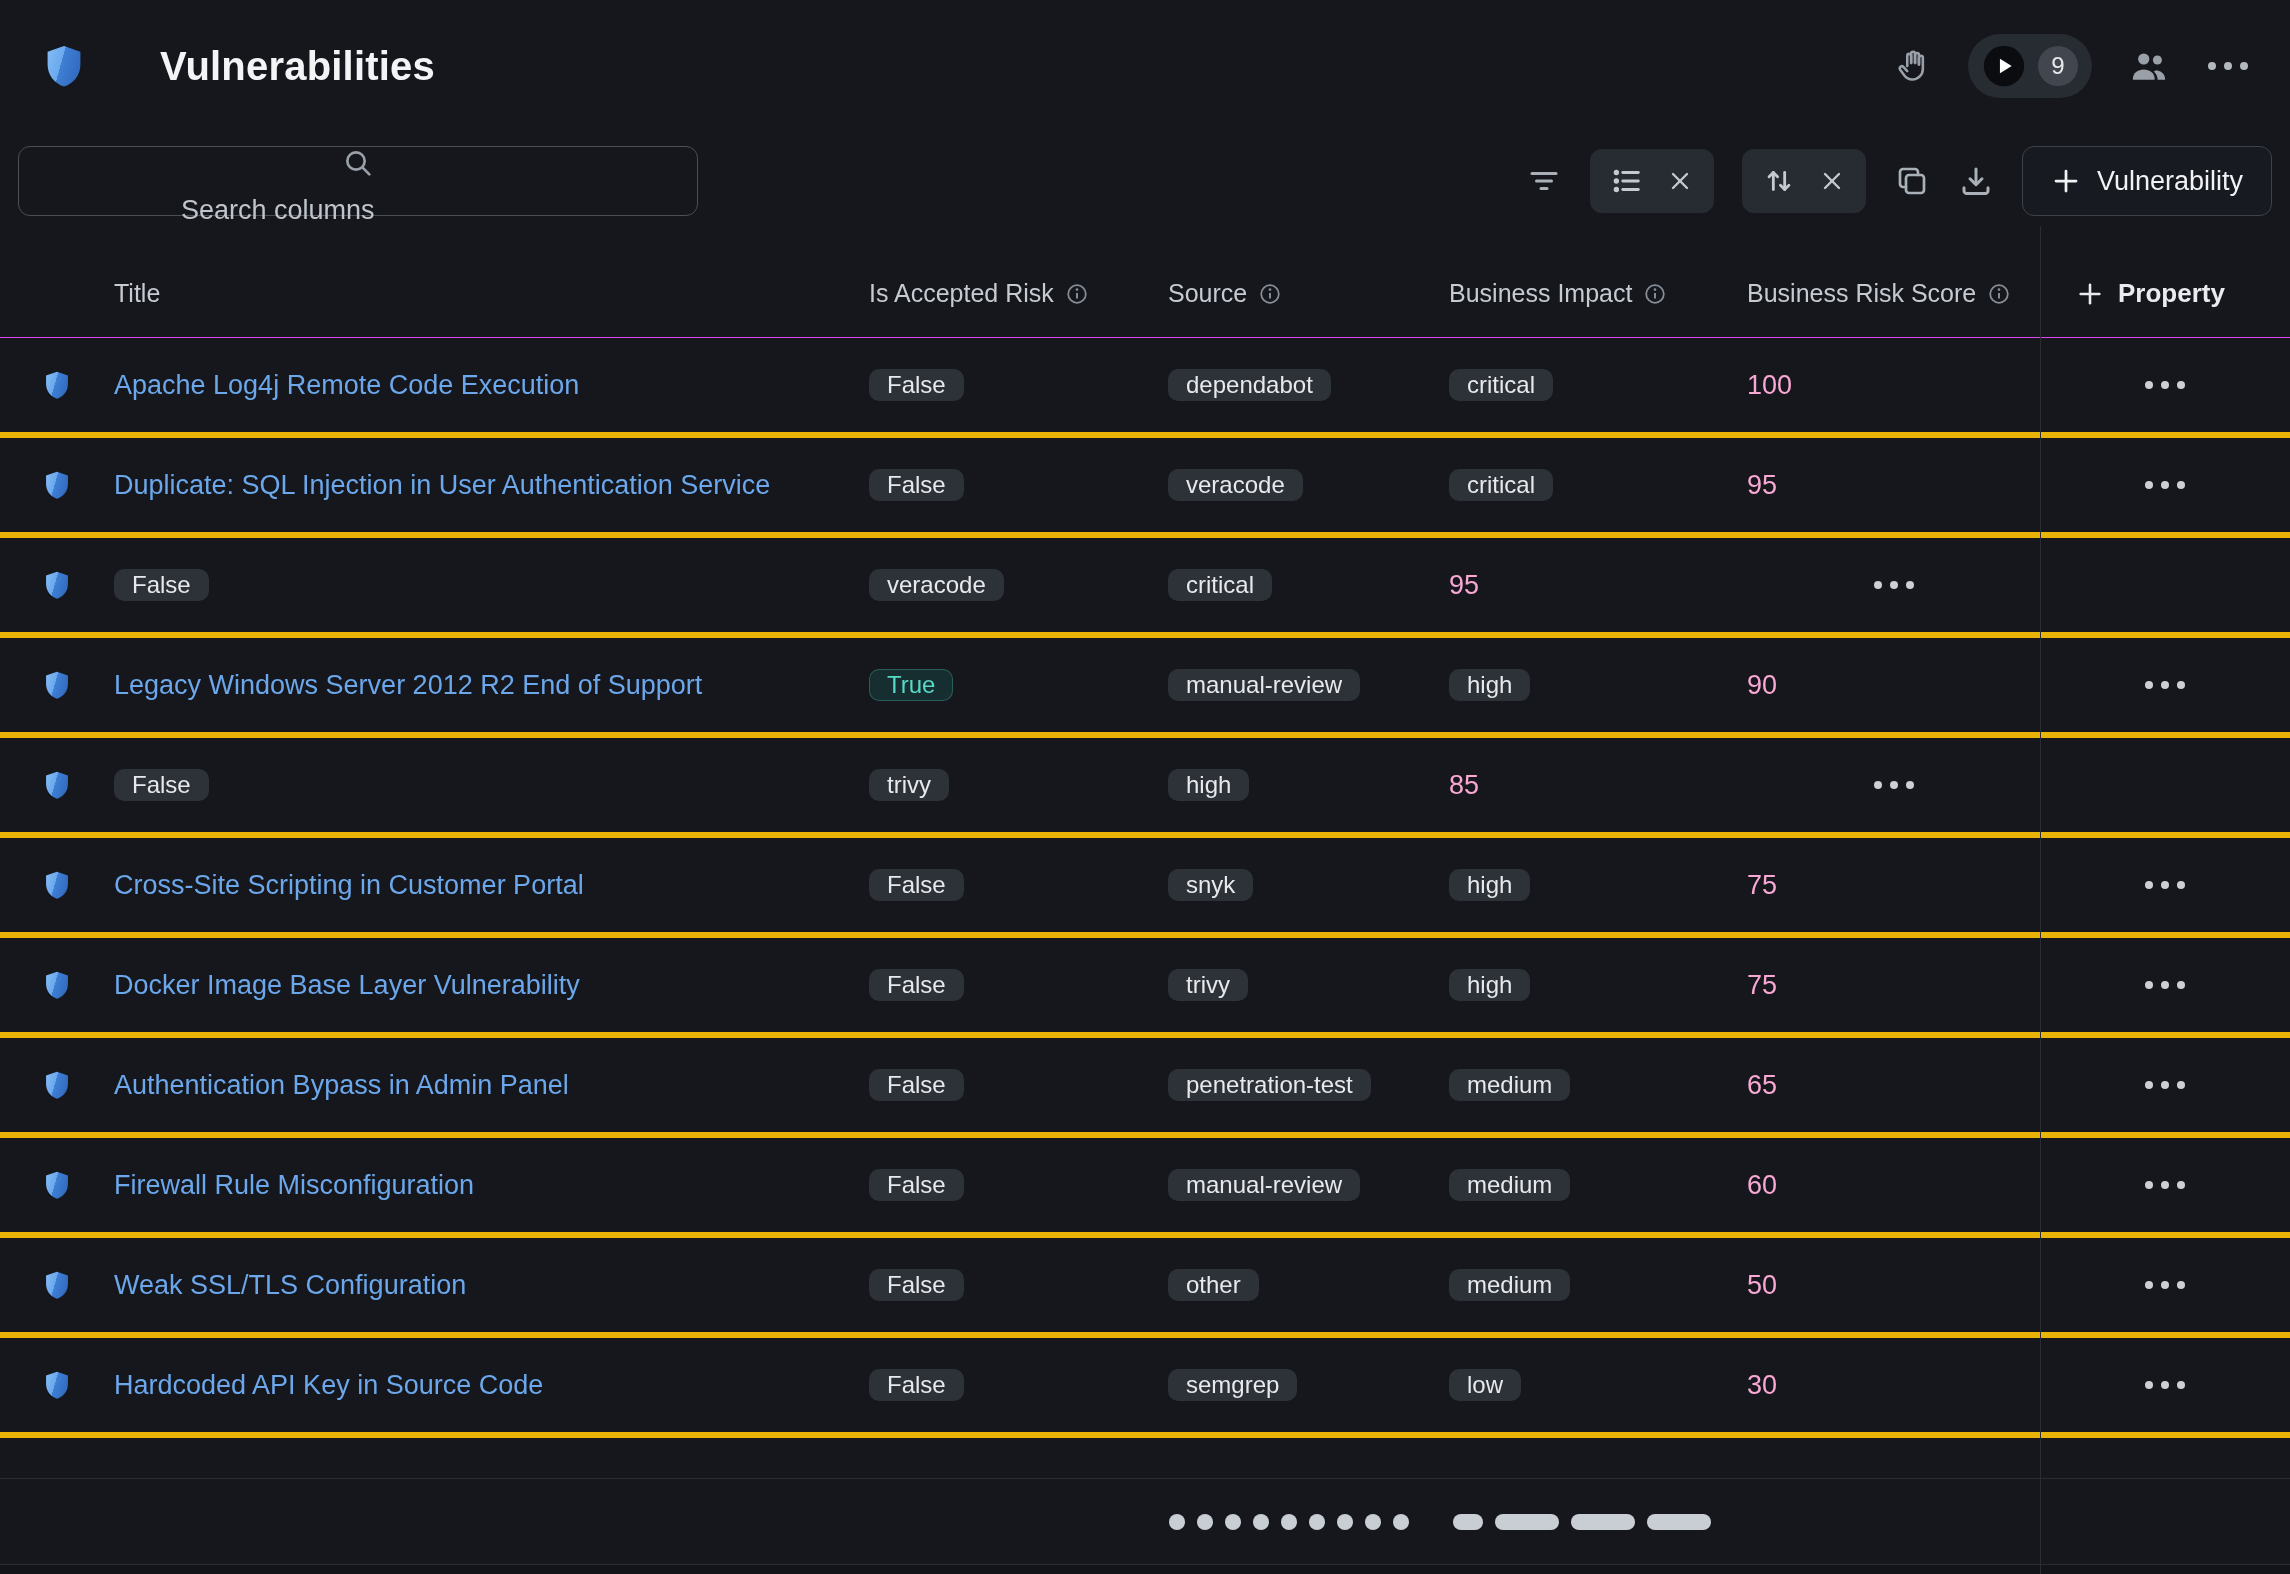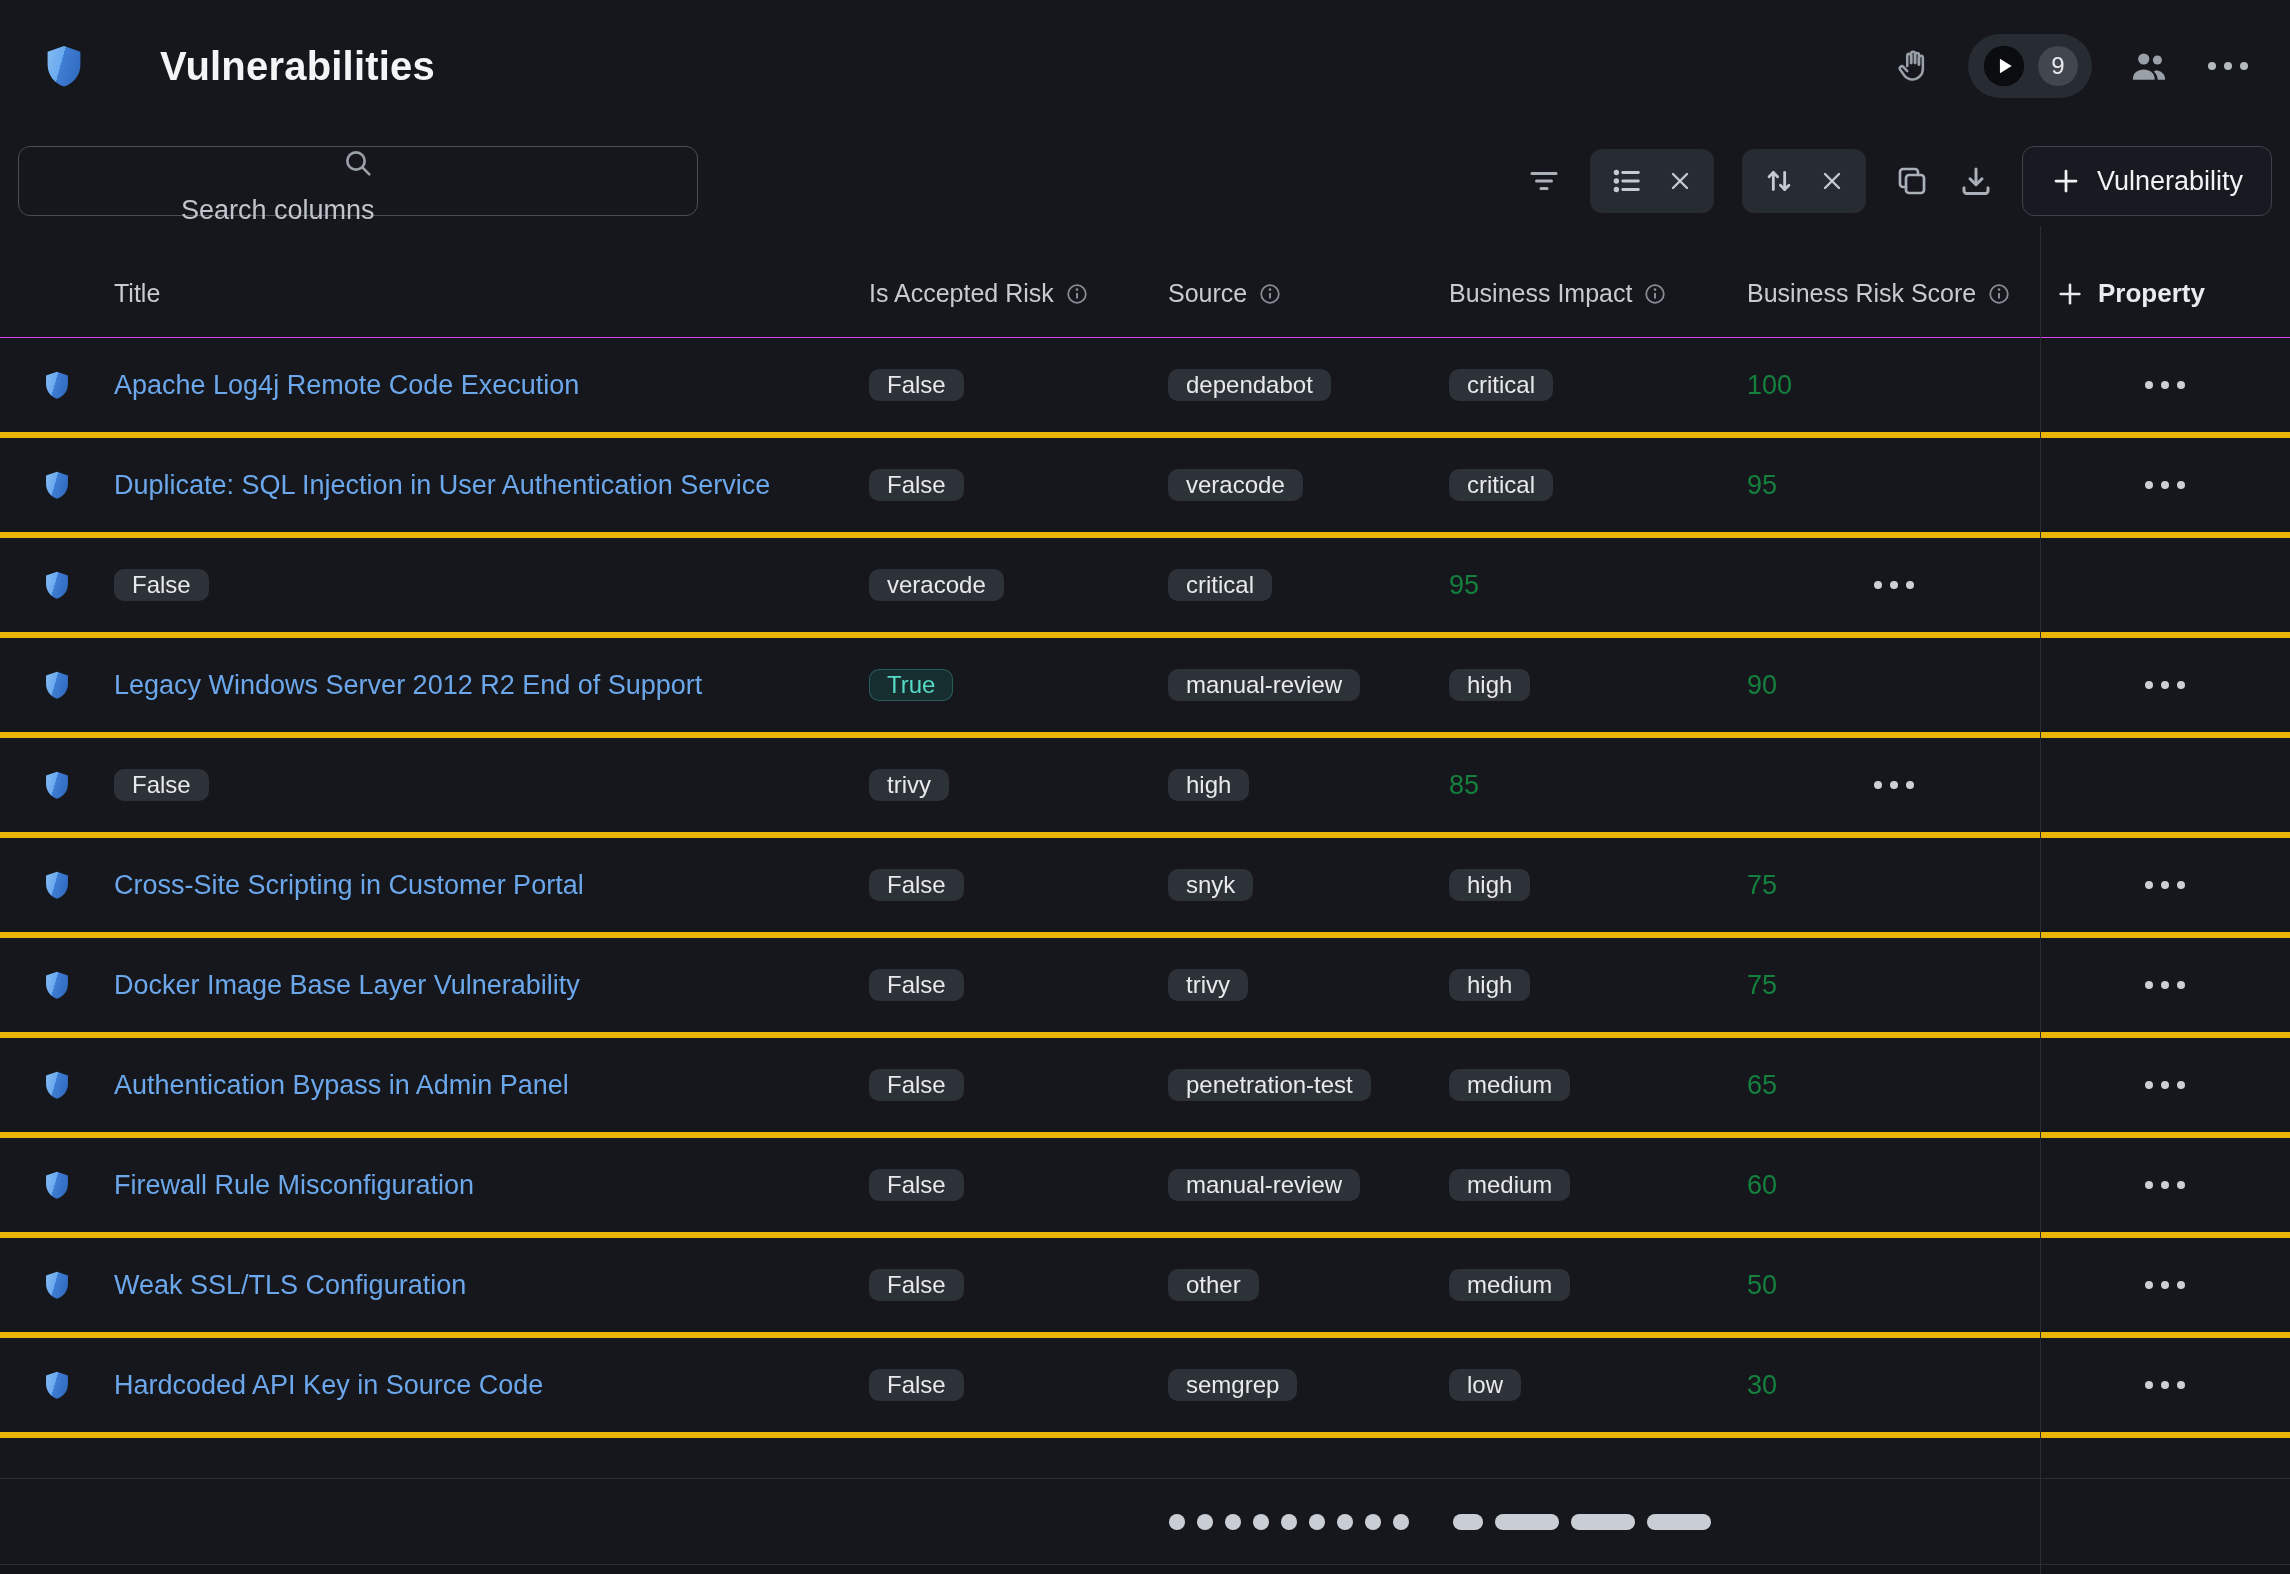--- a/index.html
+++ b/index.html
@@ -33,24 +33,24 @@
 
   
   .grid { display: grid; grid-template-columns: 114px 755px 299px 281px 298px 293px 1fr; align-items: center; }
   .thead { height: 88px; margin-top: 34px; border-bottom: 1px solid #d946ef; color: #c6cad1; font-size: 25px; }
   .th { display: flex; align-items: center; gap: 12px; }
   .trow { height: 100px; border-bottom: 6px solid #eab308; font-size: 27px; }
   .cell-icon { display: flex; justify-content: center; align-items: center; }
   .title-link { color: #6ba7ea; text-decoration: none; font-weight: 500; cursor: pointer; }
   .badge { display: inline-block; background: #2d3138; color: #e7e9ec; font-size: 24px; line-height: 1; padding: 4px 18px; border-radius: 10px; }
   .badge-true { background: rgba(45,212,191,0.12); color: #56d9c6; box-shadow: inset 0 0 0 1px rgba(86,217,198,0.28); }
-  .score { color: #15803d; }
+  .score { color: #f9a8d4; }
   .cell-actions { display: flex; justify-content: center; }
   .row-menu { background: none; border: none; cursor: pointer; display: flex; padding: 10px; }
-  .property-btn { display: flex; align-items: center; gap: 14px; background: none; border: none; color: #e9ebee; font-size: 26px; font-weight: 600; cursor: pointer; padding-left: 16px; }
+  .property-btn { display: flex; align-items: center; gap: 14px; background: none; border: none; color: #e9ebee; font-size: 26px; font-weight: 600; cursor: pointer; padding-left: 36px; }
   .tfiller { height: 40px; }
 
   
   .app-footer { height: 86px; border-top: 1px solid #2a2d34; position: relative; }
   .skeleton { position: absolute; left: 1169px; top: 50%; transform: translateY(-50%); display: flex; align-items: center; gap: 12px; }
   .skel-dot { width: 16px; height: 16px; border-radius: 50%; background: #c9ced5; }
   .skel-pill { height: 16px; border-radius: 8px; background: #c9ced5; }
   .skel-pill.first { margin-left: 32px; }
   .bottom-strip { height: 10px; background: #121419; border-top: 1px solid #2a2d34; }
 

